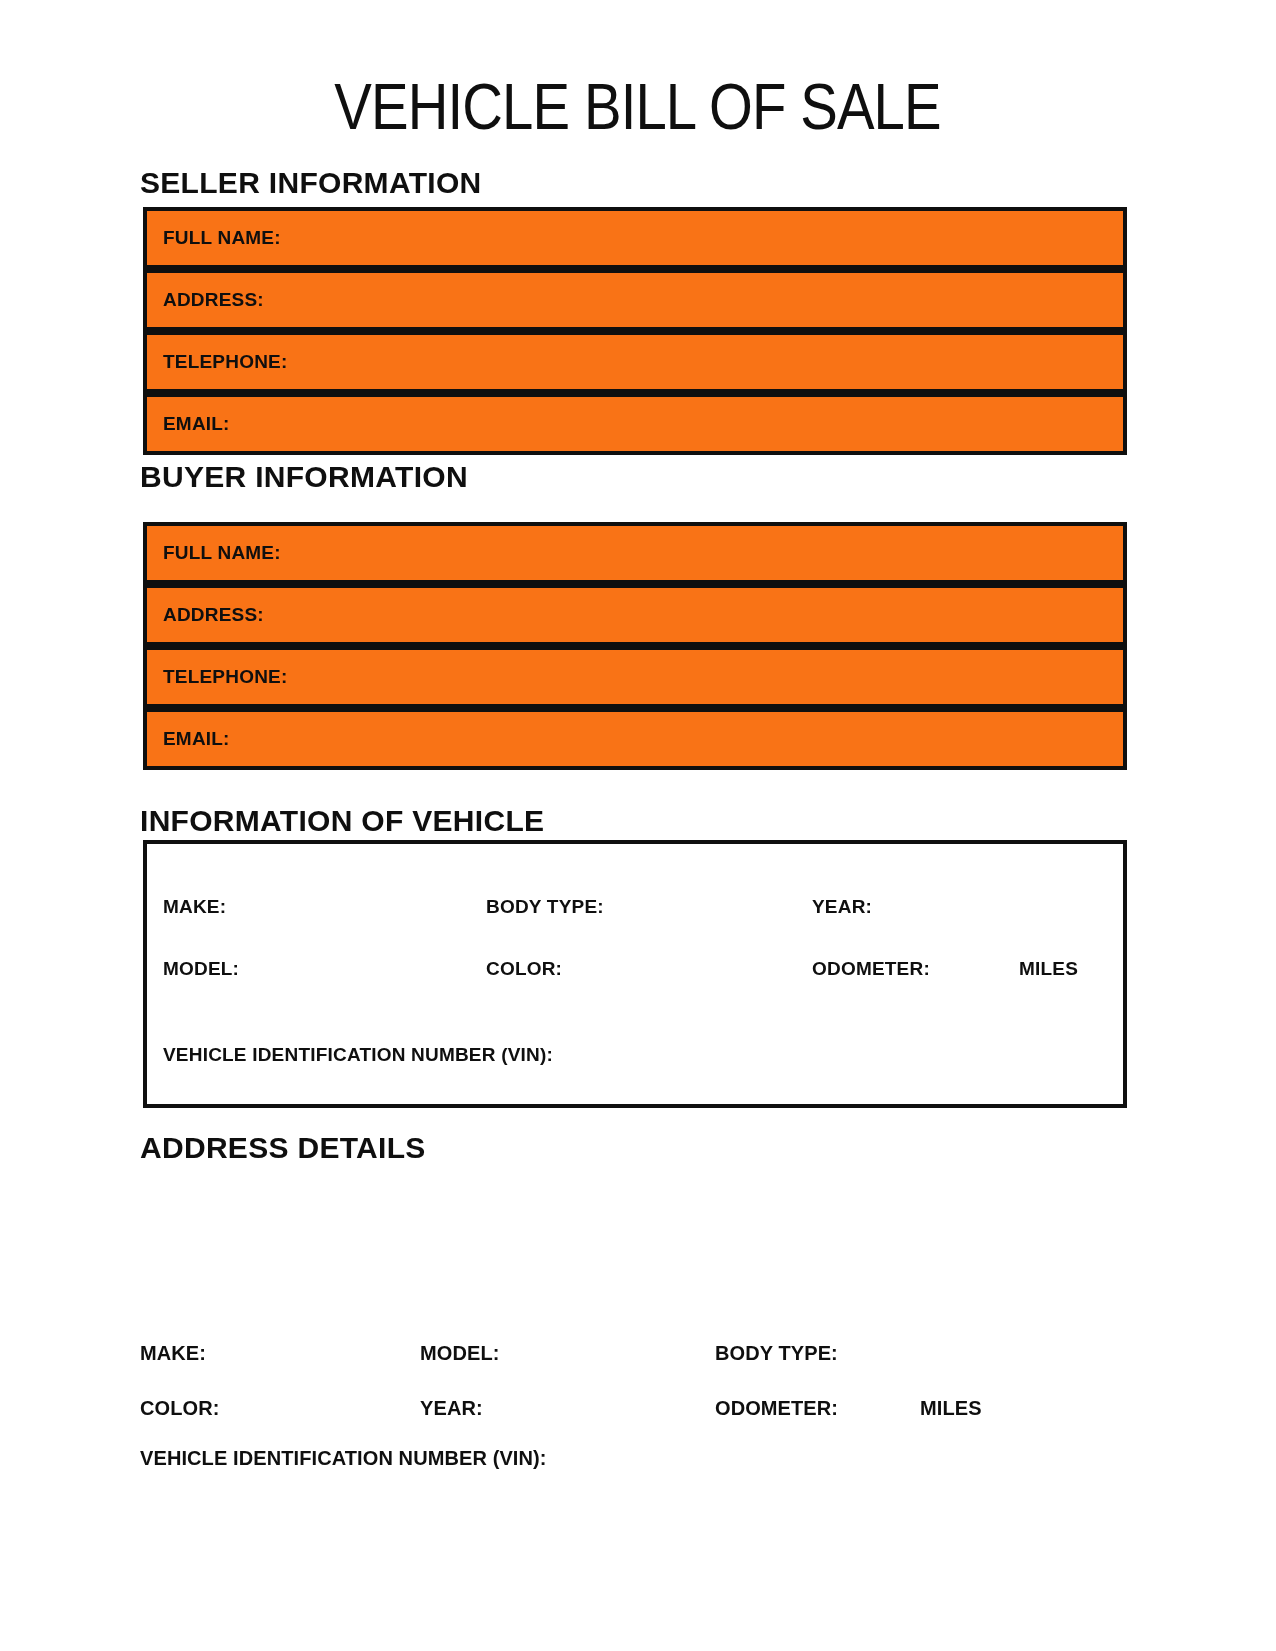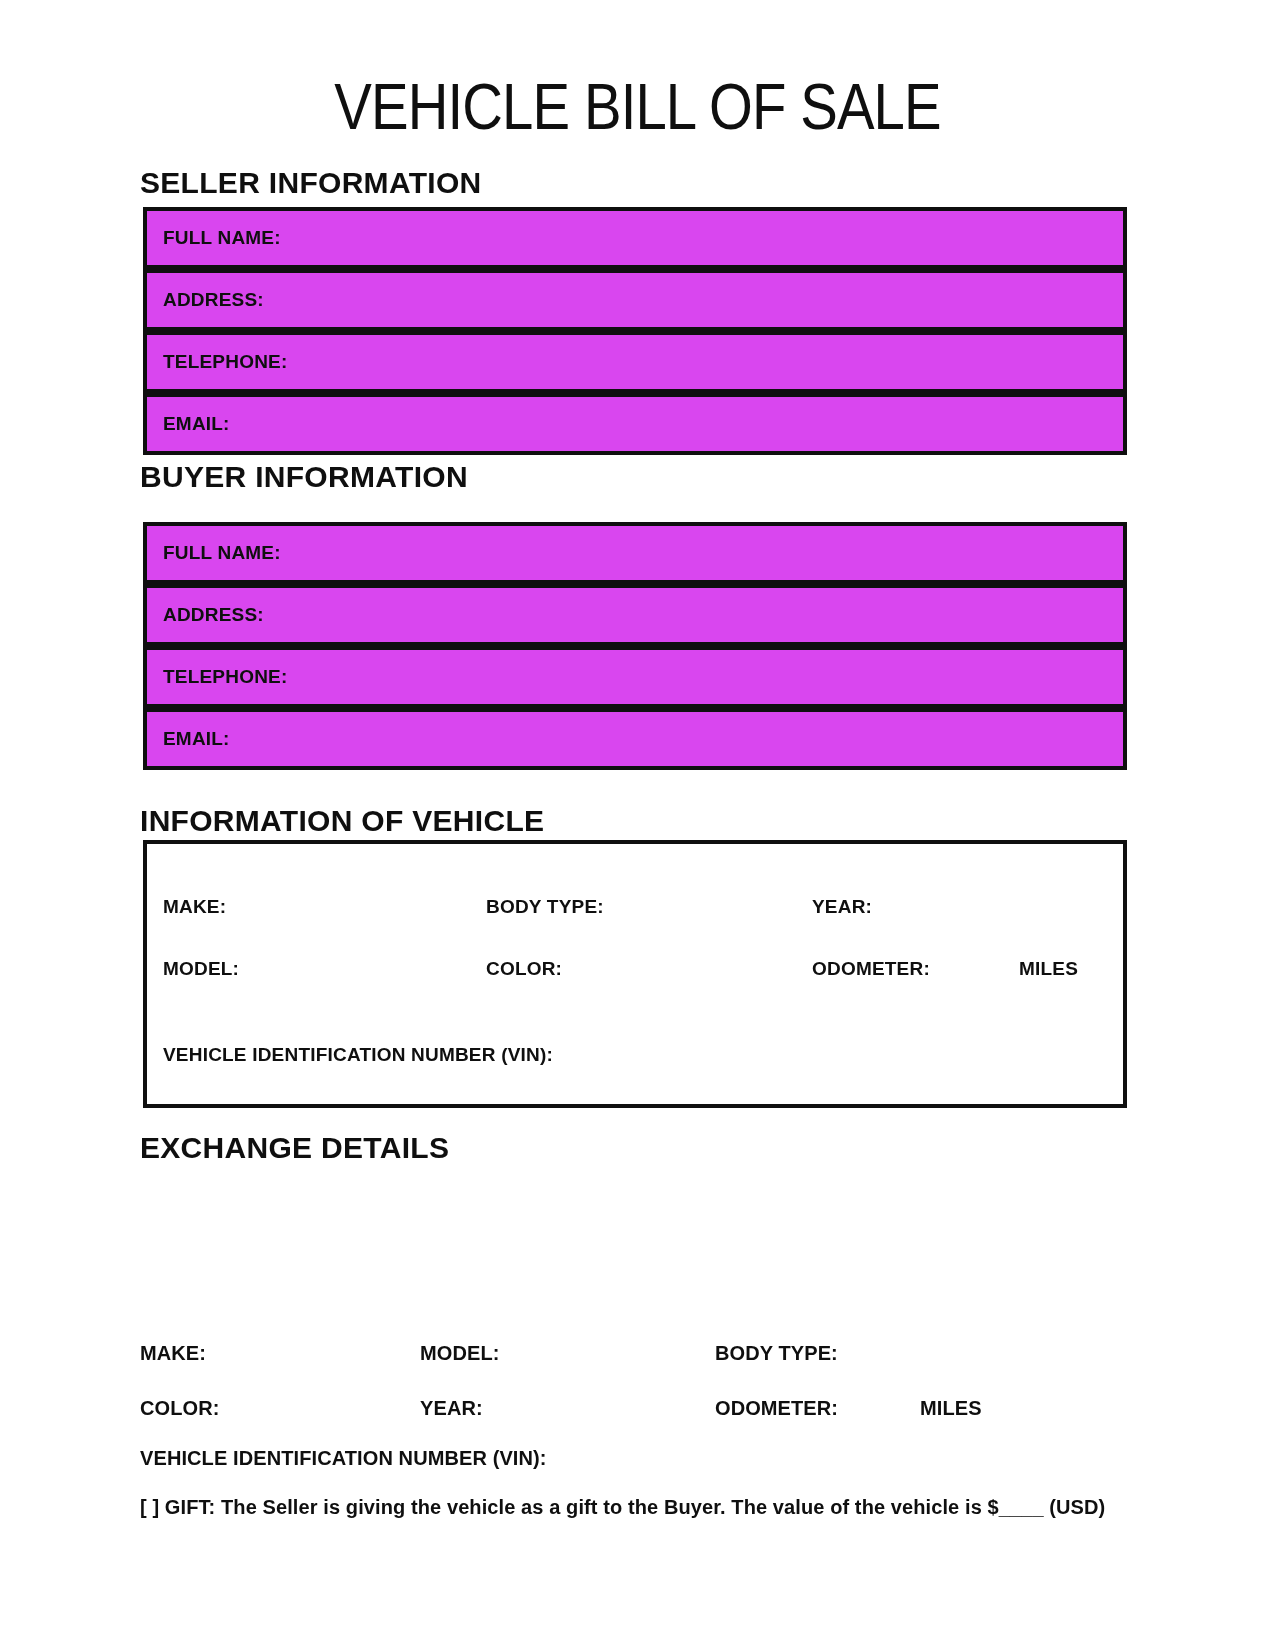--- a/index.html
+++ b/index.html
@@ -18,21 +18,21 @@
     white-space:nowrap;
   }
   .h2.seller{top:166px}
   .h2.buyer{top:460px}
   .h2.vehicle{top:804px}
   .h2.exchange{top:1131px}
   .fieldbox{position:absolute;left:143px;width:984px;}
   .fieldbox.seller{top:207px}
   .fieldbox.buyer{top:522px}
   .frow{
-    box-sizing:border-box;height:62px;border:4px solid #0f0f0f;background:#d946ef;
+    box-sizing:border-box;height:62px;border:4px solid #0f0f0f;background:#f97316;
     display:flex;align-items:center;padding-left:16px;
   }
   .flabel{font-size:19px;letter-spacing:0.2px;white-space:nowrap;}
   .fvalue{flex:1;height:100%;}
   .descbox{
     position:absolute;left:143px;top:840px;width:984px;height:268px;
     box-sizing:border-box;border:4px solid #0f0f0f;background:#fff;
   }
   .dlabel{position:absolute;font-size:19px;letter-spacing:0.2px;white-space:nowrap;}
   .d-make{left:16px;top:52px}
@@ -115,34 +115,33 @@
     <span class="dlabel d-make">MAKE:</span>
     <span class="dlabel d-body">BODY TYPE:</span>
     <span class="dlabel d-year">YEAR:</span>
     <span class="dlabel d-model">MODEL:</span>
     <span class="dlabel d-color">COLOR:</span>
     <span class="dlabel d-odo">ODOMETER:</span>
     <span class="dlabel d-miles">MILES</span>
     <span class="dlabel d-vin">VEHICLE IDENTIFICATION NUMBER (VIN):</span>
   </div>
 
-  <div class="h2 exchange">EXCHANGE DETAILS</div>
+  <div class="h2 exchange">ADDRESS DETAILS</div>
 
 
 
   <div class="xrow x-vrow1">
     <span class="xcol c1">MAKE:</span>
     <span class="xcol c2">MODEL:</span>
     <span class="xcol c3">BODY TYPE:</span>
   </div>
 
   <div class="xrow x-vrow2">
     <span class="xcol c1">COLOR:</span>
     <span class="xcol c2">YEAR:</span>
     <span class="xcol c3">ODOMETER:</span>
     <span class="xcol c4">MILES</span>
   </div>
 
   <div class="xline x-vin">VEHICLE IDENTIFICATION NUMBER (VIN):</div>
 
-  <div class="xline x-gift"><span class="chk">[ ]</span> <span>GIFT:</span> <span>The Seller is giving the vehicle as a gift to the Buyer. The value of the vehicle is $____ (USD)</span></div>
 
 </div>
 
 </body></html>

